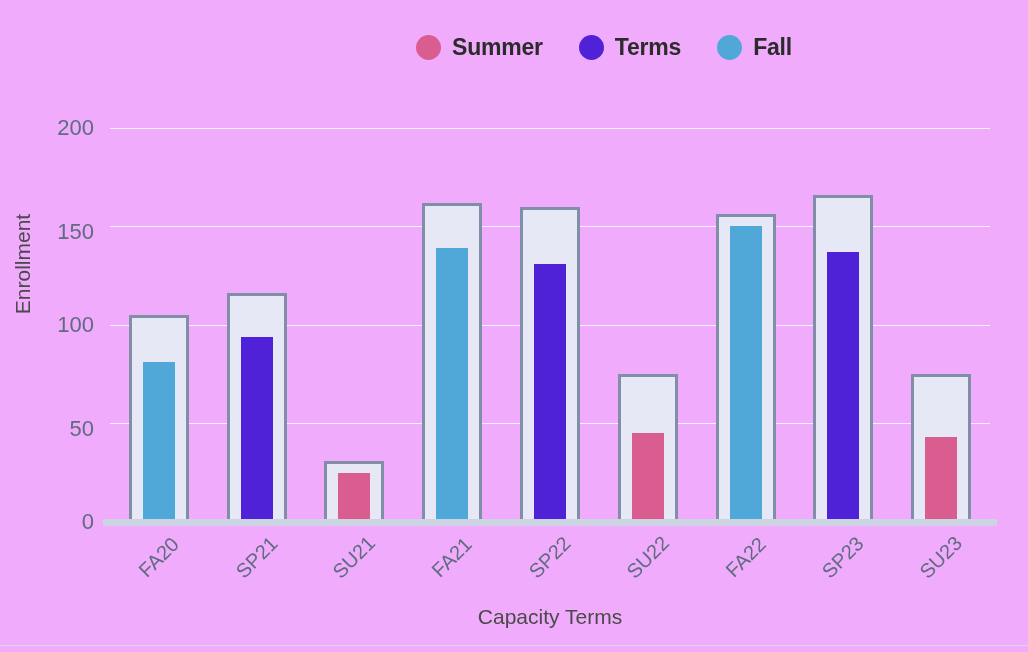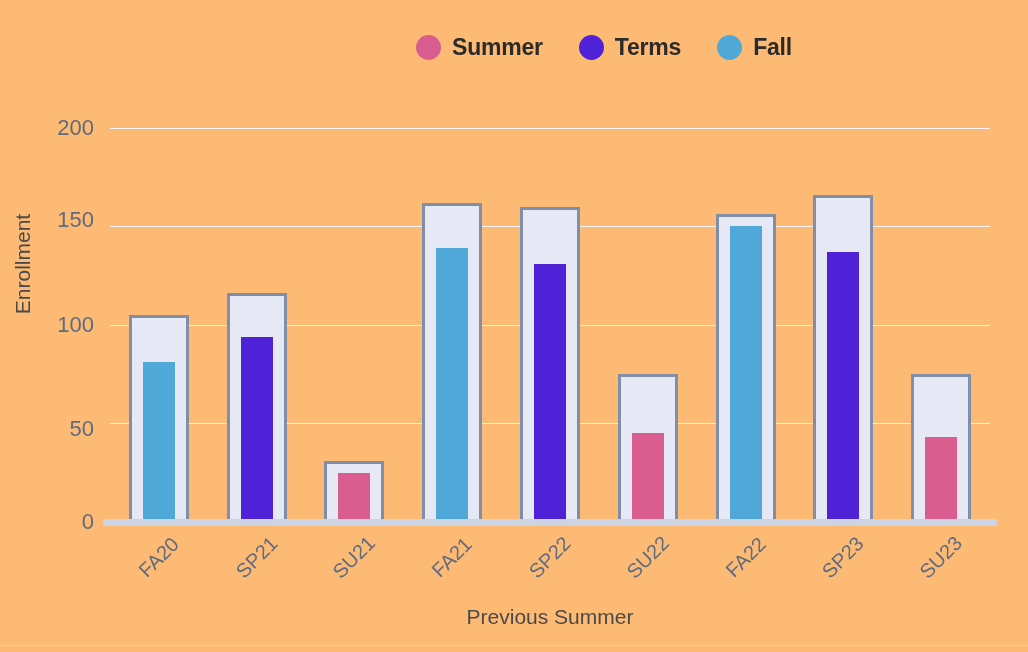--- a/index.html
+++ b/index.html
@@ -13,21 +13,21 @@
     font-family: "Liberation Sans", sans-serif;
     overflow: hidden;
     position: relative;
   }
 
   #chart-root {
     position: absolute;
     left: 0; top: 0;
     width: 1028px;
     height: 652px;
-    background: #fdba74;
+    background: #f0abfc;
     box-sizing: border-box;
   }
 
   
   #legend {
     position: absolute;
     left: 0;
     top: 34px;
     width: 1028px;
     display: flex;
@@ -218,21 +218,21 @@
       <div class="gridline" style="top: 315.429px;"></div>
       <div class="gridline" style="top: 216.857px;"></div>
       <div class="gridline" style="top: 118.286px;"></div>
       <div class="gridline" style="top: 19.7143px;"></div>
     </div>
 
   <div id="y-axis-labels">
       <div class="y-tick-label" style="top: 414px;">0</div>
       <div class="y-tick-label" style="top: 321px;">50</div>
       <div class="y-tick-label" style="top: 216.857px;">100</div>
-      <div class="y-tick-label" style="top: 112px;">150</div>
+      <div class="y-tick-label" style="top: 124px;">150</div>
       <div class="y-tick-label" style="top: 19.7143px;">200</div>
     </div>
 
   <div id="bars-layer">
       <div class="bar-group">
         <div class="capacity-bar" style="height: 207px; background: rgb(230, 232, 245); border-color: rgb(128, 142, 168);"></div>
         <div class="value-bar" style="height: 159.686px; background: rgb(79, 168, 216);"></div>
       </div>
       <div class="bar-group">
         <div class="capacity-bar" style="height: 228.686px; background: rgb(230, 232, 245); border-color: rgb(128, 142, 168);"></div>
@@ -293,16 +293,16 @@
         <div class="x-tick-label">FA22</div>
       </div>
       <div class="x-tick-cell">
         <div class="x-tick-label">SP23</div>
       </div>
       <div class="x-tick-cell">
         <div class="x-tick-label">SU23</div>
       </div>
     </div>
 
-  <div id="x-axis-title">Previous Summer</div>
+  <div id="x-axis-title">Capacity Terms</div>
 
   <div id="bottom-divider"></div>
 </div>
 
 </body></html>

